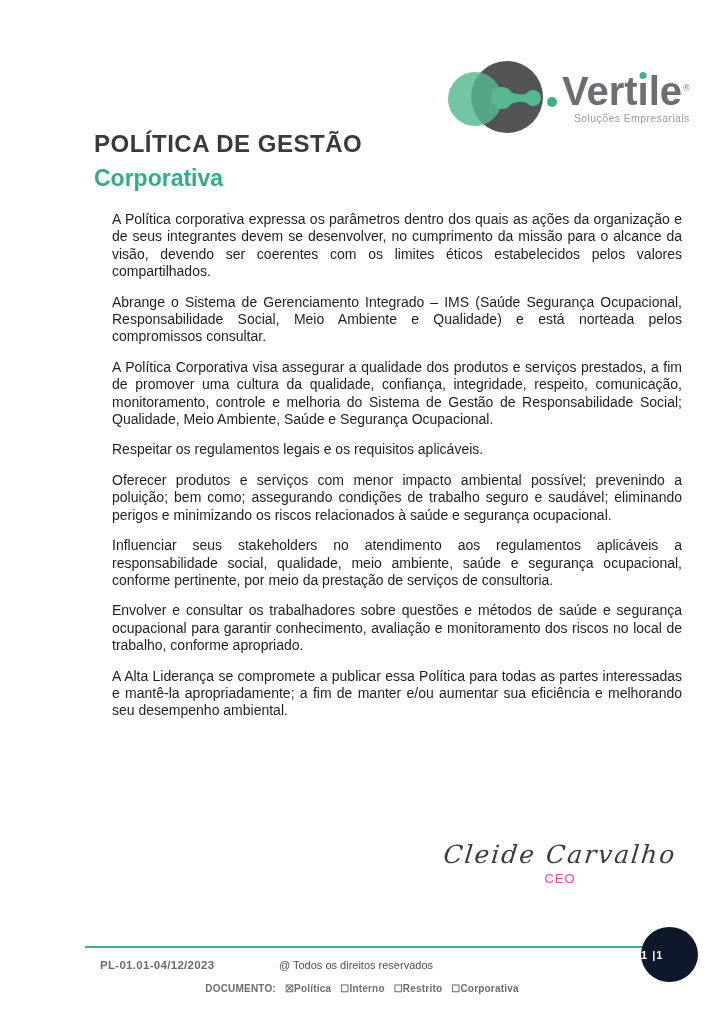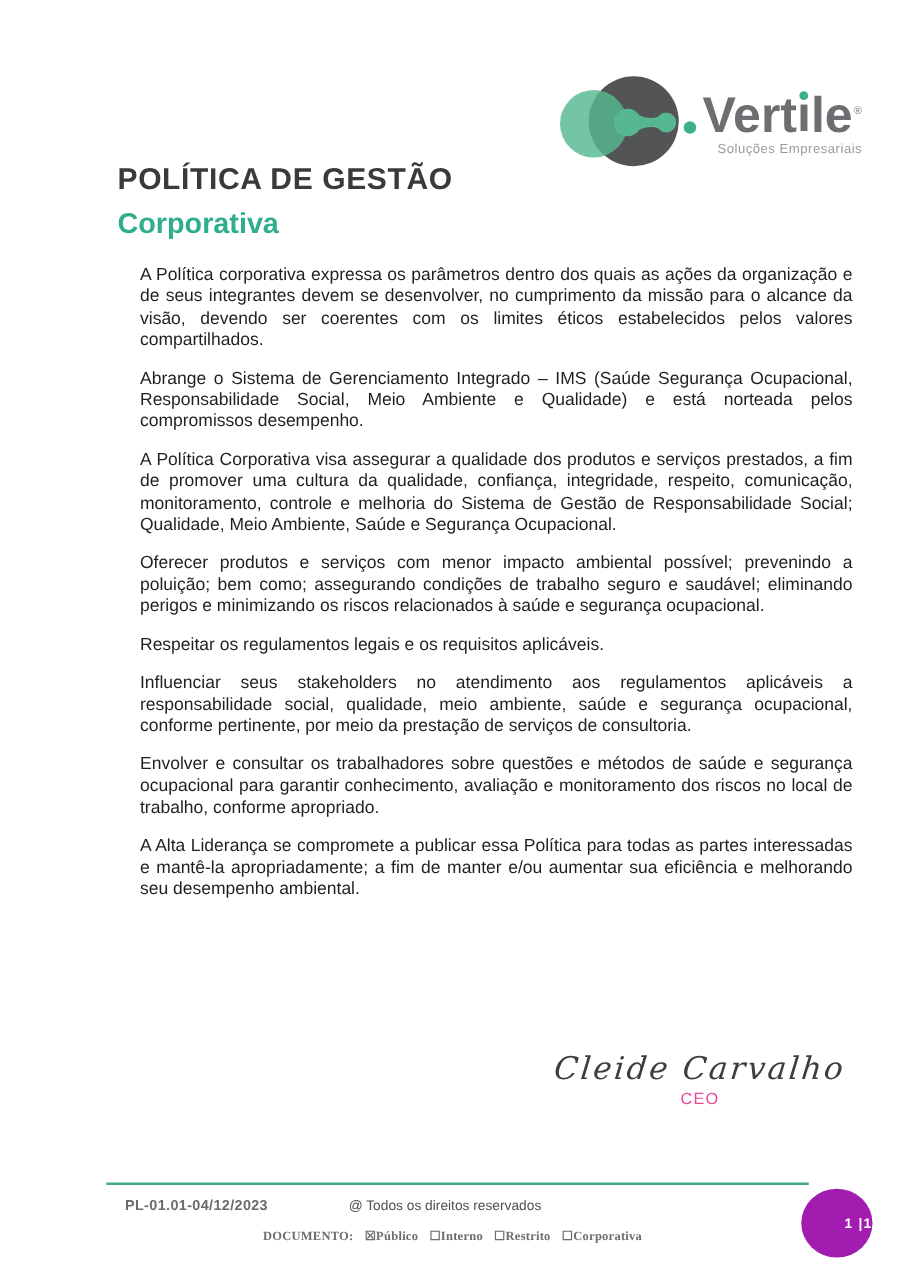--- a/index.html
+++ b/index.html
@@ -58,38 +58,38 @@
     letter-spacing:2px; white-space:nowrap; transform:skewX(-6deg);
   }
   .sig-role { font-size:13px; color:#ec4899; letter-spacing:1px; margin-top:2px; }
 
   
   .footer-rule {
     position:absolute; left:85px; top:946px; width:562px; height:2px;
     background:#46ab89;
   }
   .page-bubble {
-    position:absolute; left:641px; top:951px; width:57px; height:55px;
-    border-radius:50%; background:#a21caf; color:#ffffff;
-    display:flex; align-items:center; justify-content:flex-end;
+    position:absolute; left:641px; top:927px; width:57px; height:55px;
+    border-radius:50%; background:#0f172a; color:#ffffff;
+    display:flex; align-items:center; justify-content:flex-start;
     font-size:11px; font-weight:700; letter-spacing:1px;
   }
   .footer-code {
     position:absolute; left:100px; top:959px;
     font-size:11.5px; font-weight:600; color:#6b6b6b; letter-spacing:0.3px;
   }
   .footer-rights {
     position:absolute; left:0; top:959px; width:712px; text-align:center;
     font-size:11px; font-weight:400; color:#4f4f4f;
   }
   .footer-doc {
     position:absolute; left:0; top:983px; width:724px; text-align:center;
     font-size:10px; font-weight:600; color:#6d6d6d; letter-spacing:0.2px;
   }
-  .footer-doc span { margin:12px 3px;font-family:Liberation Serif, serif; }
+  .footer-doc span { margin:12px 3px; }
 </style>
 </head>
 <body>
 
 <div class="page">
 
   <div class="logo">
     <svg class="logo-mark" viewBox="0 0 112 80" xmlns="http://www.w3.org/2000/svg">
       <circle cx="59" cy="39" r="36" fill="#535456"></circle>
       <circle cx="27" cy="41" r="27" fill="#55B890" opacity="0.82"></circle>
@@ -104,41 +104,41 @@
     </div>
   </div>
 
   <div class="titles">
     <div class="title-main">POLÍTICA DE GESTÃO</div>
     <div class="title-sub">Corporativa</div>
   </div>
 
   <div class="content">
     <p>A Política corporativa expressa os parâmetros dentro dos quais as ações da organização e de seus integrantes devem se desenvolver, no cumprimento da missão para o alcance da visão, devendo ser coerentes com os limites éticos estabelecidos pelos valores compartilhados.</p>
-    <p>Abrange o Sistema de Gerenciamento Integrado – IMS (Saúde Segurança Ocupacional, Responsabilidade Social, Meio Ambiente e Qualidade) e está norteada pelos compromissos desempenho.</p>
+    <p>Abrange o Sistema de Gerenciamento Integrado – IMS (Saúde Segurança Ocupacional, Responsabilidade Social, Meio Ambiente e Qualidade) e está norteada pelos compromissos consultar.</p>
     <p>A Política Corporativa visa assegurar a qualidade dos produtos e serviços prestados, a fim de promover uma cultura da qualidade, confiança, integridade, respeito, comunicação, monitoramento, controle e melhoria do Sistema de Gestão de Responsabilidade Social; Qualidade, Meio Ambiente, Saúde e Segurança Ocupacional.</p>
+    <p>Respeitar os regulamentos legais e os requisitos aplicáveis.</p>
     <p>Oferecer produtos e serviços com menor impacto ambiental possível; prevenindo a poluição; bem como; assegurando condições de trabalho seguro e saudável; eliminando perigos e minimizando os riscos relacionados à saúde e segurança ocupacional.</p>
-    <p>Respeitar os regulamentos legais e os requisitos aplicáveis.</p>
     <p>Influenciar seus stakeholders no atendimento aos regulamentos aplicáveis a responsabilidade social, qualidade, meio ambiente, saúde e segurança ocupacional, conforme pertinente, por meio da prestação de serviços de consultoria.</p>
     <p>Envolver e consultar os trabalhadores sobre questões e métodos de saúde e segurança ocupacional para garantir conhecimento, avaliação e monitoramento dos riscos no local de trabalho, conforme apropriado.</p>
     <p>A Alta Liderança se compromete a publicar essa Política para todas as partes interessadas e mantê-la apropriadamente; a fim de manter e/ou aumentar sua eficiência e melhorando seu desempenho ambiental.</p>
   </div>
 
   <div class="signature">
     <div class="sig-name">Cleide Carvalho</div>
     <div class="sig-role">CEO</div>
   </div>
 
   <div class="footer-rule"></div>
   <div class="page-bubble">
     <span>1 |1</span>
   </div>
   <div class="footer-code">PL-01.01-04/12/2023</div>
   <div class="footer-rights">@ Todos os direitos reservados</div>
   <div class="footer-doc">
     <span>DOCUMENTO:</span>
-    <span>☒Público</span>
+    <span>☒Política</span>
     <span>☐Interno</span>
     <span>☐Restrito</span>
     <span>☐Corporativa</span>
   </div>
 
 </div>
 
 </body></html>

